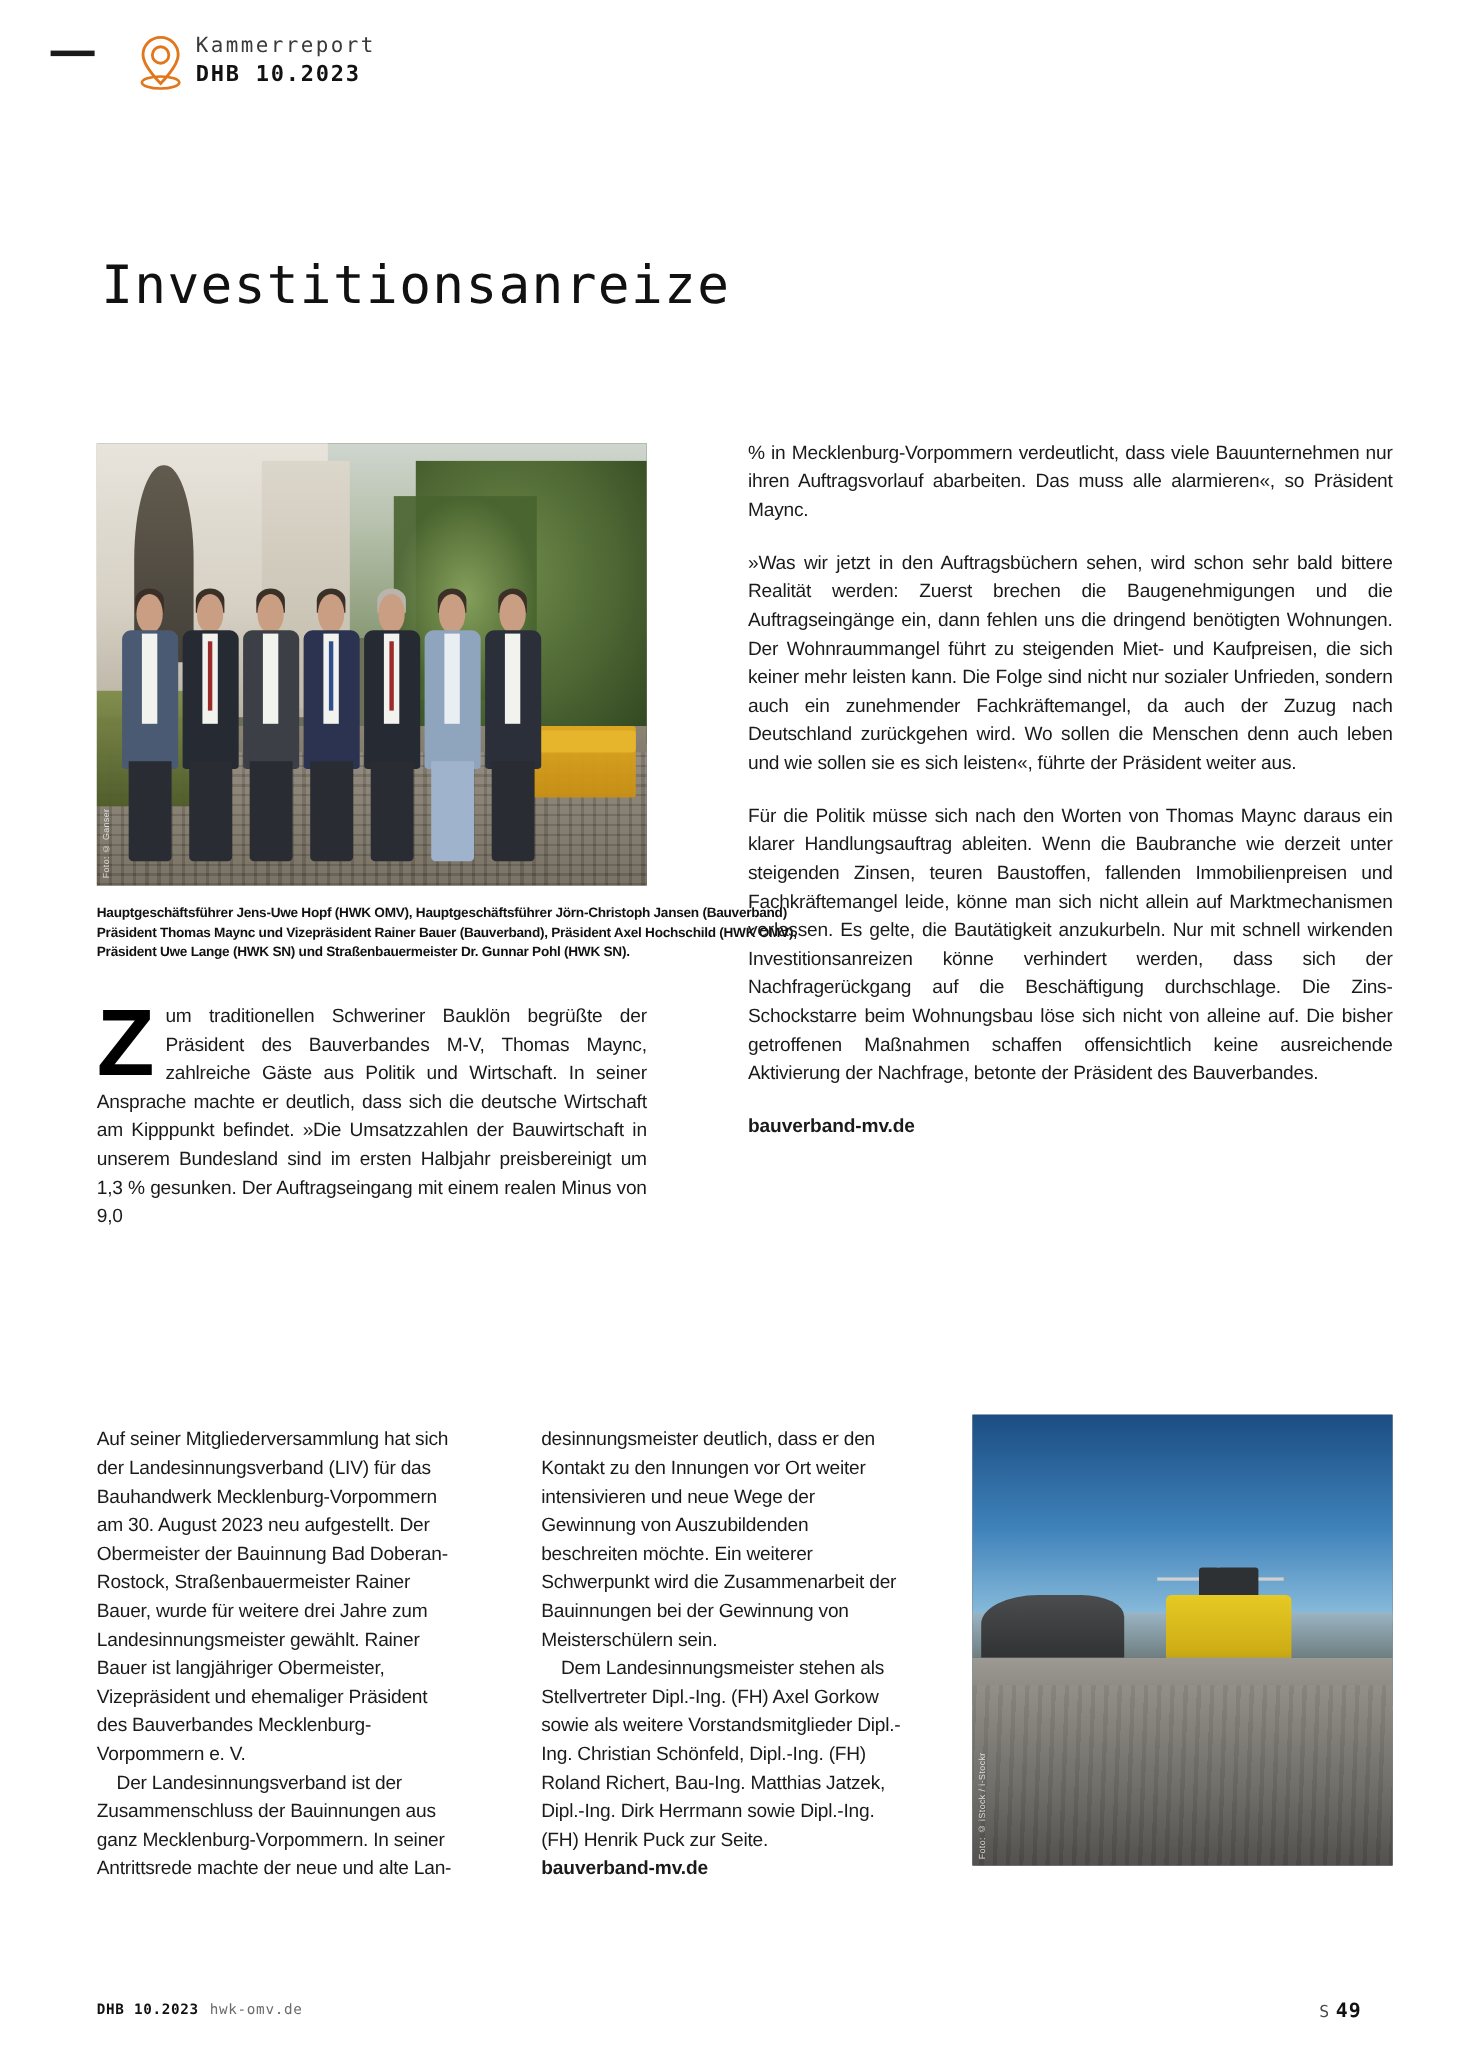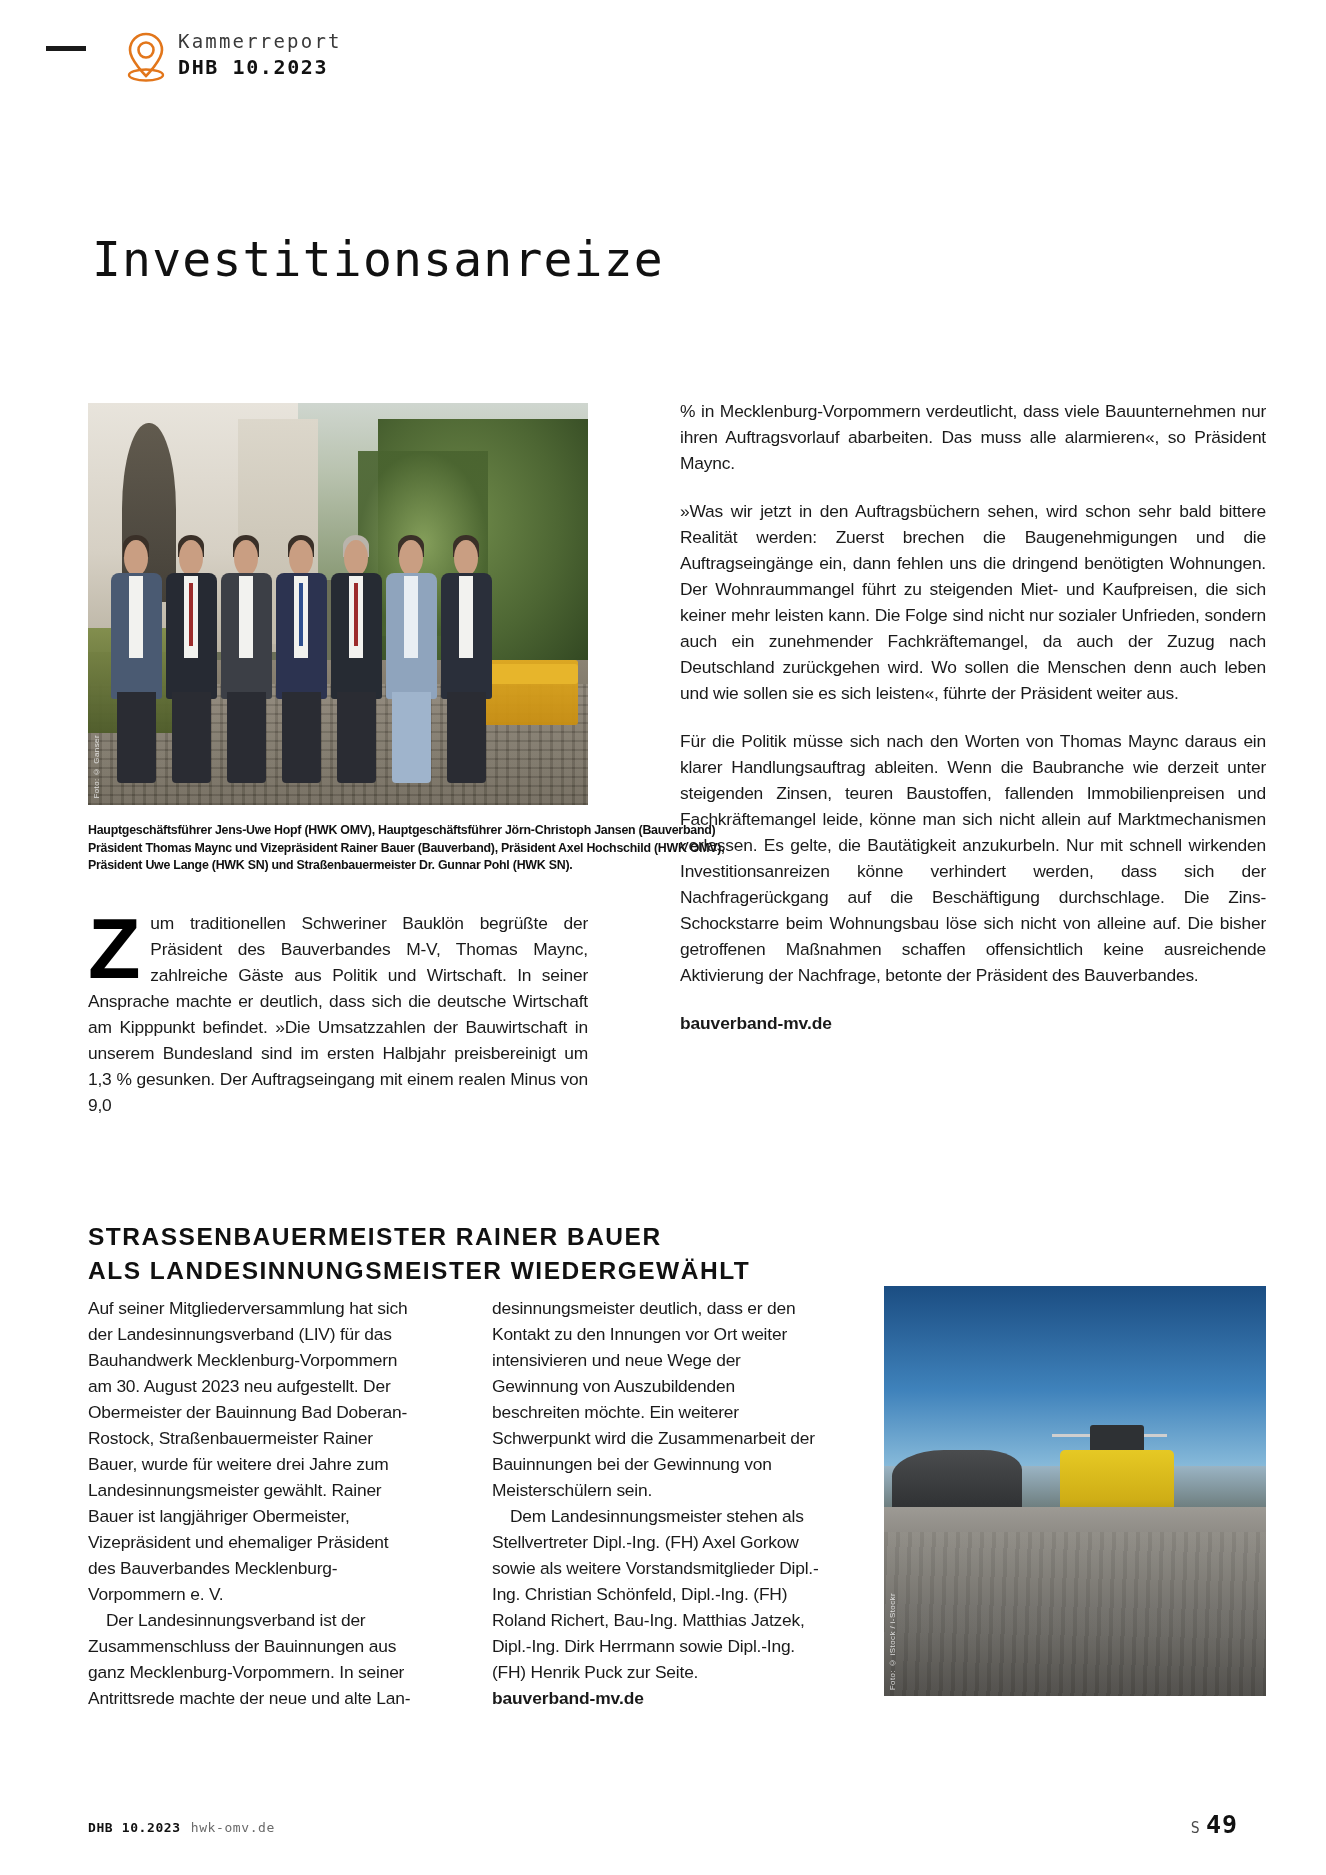--- a/index.html
+++ b/index.html
@@ -159,21 +159,21 @@
     position:absolute;left:88px;bottom:40px;
     font-family:"DejaVu Sans Mono", monospace;font-size:13px;letter-spacing:.6px;
   }
   .ft-issue{font-weight:bold;color:#111;}
   .ft-site{color:#6a6a6a;margin-left:10px;}
   .ft-right{
     position:absolute;right:88px;bottom:36px;
     font-family:"DejaVu Sans Mono", monospace;
   }
   .ft-s{font-size:15px;color:#4a4a4a;letter-spacing:1px;}
-  .ft-num{font-size:25px;font-weight:bold;color:#111;margin-left:5px;letter-spacing:1px;}
+  .ft-num{font-size:18px;font-weight:bold;color:#111;margin-left:5px;letter-spacing:1px;}
 </style>
 </head>
 <body>
 
 <div class="page">
 
   <div class="masthead">
     <div class="rule-dash"></div>
     <div class="pin-wrap">
       <svg width="44" height="56" viewBox="0 0 44 56">
@@ -271,22 +271,21 @@
   </div>
 
   <div class="rightcol bodytext">
     <p>% in Mecklenburg-Vorpommern verdeutlicht, dass viele Bauunternehmen nur ihren Auftragsvorlauf abarbeiten. Das muss alle alarmieren«, so Präsident Maync.</p>
     <p>»Was wir jetzt in den Auftragsbüchern sehen, wird schon sehr bald bittere Realität werden: Zuerst brechen die Baugenehmigungen und die Auftragseingänge ein, dann fehlen uns die dringend benötigten Wohnungen. Der Wohnraummangel führt zu steigenden Miet- und Kaufpreisen, die sich keiner mehr leisten kann. Die Folge sind nicht nur sozialer Unfrieden, sondern auch ein zunehmender Fachkräftemangel, da auch der Zuzug nach Deutschland zurückgehen wird. Wo sollen die Menschen denn auch leben und wie sollen sie es sich leisten«, führte der Präsident weiter aus.</p>
     <p>Für die Politik müsse sich nach den Worten von Thomas Maync daraus ein klarer Handlungsauftrag ableiten. Wenn die Baubranche wie derzeit unter steigenden Zinsen, teuren Baustoffen, fallenden Immobilienpreisen und Fachkräftemangel leide, könne man sich nicht allein auf Marktmechanismen verlassen. Es gelte, die Bautätigkeit anzukurbeln. Nur mit schnell wirkenden Investitionsanreizen könne verhindert werden, dass sich der Nachfragerückgang auf die Beschäftigung durchschlage. Die Zins-Schockstarre beim Wohnungsbau löse sich nicht von alleine auf. Die bisher getroffenen Maßnahmen schaffen offensichtlich keine ausreichende Aktivierung der Nachfrage, betonte der Präsident des Bauverbandes.</p>
     <p class="link">bauverband-mv.de</p>
   </div>
 
   <h2 class="subhead">
-    <span>STRASSENBAUERMEISTER RAINER BAUER</span><br>
-    <span>ALS LANDESINNUNGSMEISTER WIEDERGEWÄHLT</span>
+    <br>
   </h2>
 
   <div class="bcol bcol1">
     <p>Auf seiner Mitgliederversammlung hat sich der Landesinnungsverband (LIV) für das Bauhandwerk Mecklenburg-Vorpommern am 30. August 2023 neu aufgestellt. Der Obermeister der Bauinnung Bad Doberan-Rostock, Straßenbauermeister Rainer Bauer, wurde für weitere drei Jahre zum Landesinnungsmeister gewählt. Rainer Bauer ist langjähriger Obermeister, Vizepräsident und ehemaliger Präsident des Bauverbandes Mecklenburg-Vorpommern e. V.</p>
     <p>Der Landesinnungsverband ist der Zusammenschluss der Bauinnungen aus ganz Mecklenburg-Vorpommern. In seiner Antrittsrede machte der neue und alte Lan-</p>
   </div>
 
   <div class="bcol bcol2">
     <p>desinnungsmeister deutlich, dass er den Kontakt zu den Innungen vor Ort weiter intensivieren und neue Wege der Gewinnung von Auszubildenden beschreiten möchte. Ein weiterer Schwerpunkt wird die Zusammenarbeit der Bauinnungen bei der Gewinnung von Meisterschülern sein.</p>
     <p>Dem Landesinnungsmeister stehen als Stellvertreter Dipl.-Ing. (FH) Axel Gorkow sowie als weitere Vorstandsmitglieder Dipl.-Ing. Christian Schönfeld, Dipl.-Ing. (FH) Roland Richert, Bau-Ing. Matthias Jatzek, Dipl.-Ing. Dirk Herrmann sowie Dipl.-Ing. (FH) Henrik Puck zur Seite.</p>

